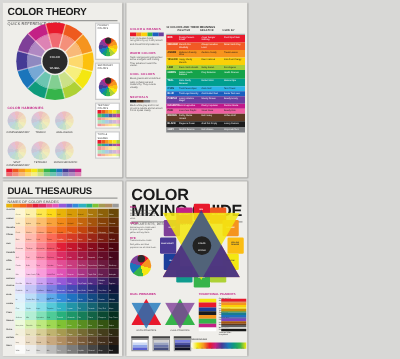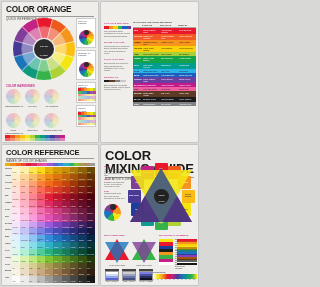--- a/index.html
+++ b/index.html
@@ -216,21 +216,21 @@
   .gradticks { display:flex; }
   .gradticks span { flex:1; font-size:1.4px; color:#555; }
 </style>
 </head>
 <body>
 
 <div class="board">
 
   <div class="poster" id="poster-theory">
     <div class="p-head">
-      <div class="p-title">COLOR ORANGE</div>
+      <div class="p-title">COLOR THEORY</div>
       <div class="rule"></div>
       <div class="p-sub">QUICK REFERENCE GUIDE</div>
     </div>
 
     <div class="theory-body">
       <div class="wheel-wrap">
         <div class="wheel"></div>
         <div class="wheel-inner"></div>
         <div class="wheel-spokes" id="spokes">
             <i style="transform: rotate(15deg);"></i>
@@ -526,21 +526,21 @@
             <div class="cell">Neutral Balance</div>
             <div class="cell">Dull Lifeless</div>
             <div class="cell">Corporate Tech</div>
           </div>
         </div>
     </div>
   </div>
 
   <div class="poster" id="poster-thes">
     <div class="p-head">
-      <div class="p-title">COLOR REFERENCE</div>
+      <div class="p-title">DUAL THESAURUS</div>
       <div class="rule"></div>
       <div class="p-sub">NAMES OF COLOR SHADES</div>
     </div>
     <div class="thes-strip" id="thes-strip">
         <i style="background: rgb(232, 179, 8);"></i>
         <i style="background: rgb(242, 138, 24);"></i>
         <i style="background: rgb(242, 106, 27);"></i>
         <i style="background: rgb(236, 74, 52);"></i>
         <i style="background: rgb(224, 30, 55);"></i>
         <i style="background: rgb(219, 44, 97);"></i>

